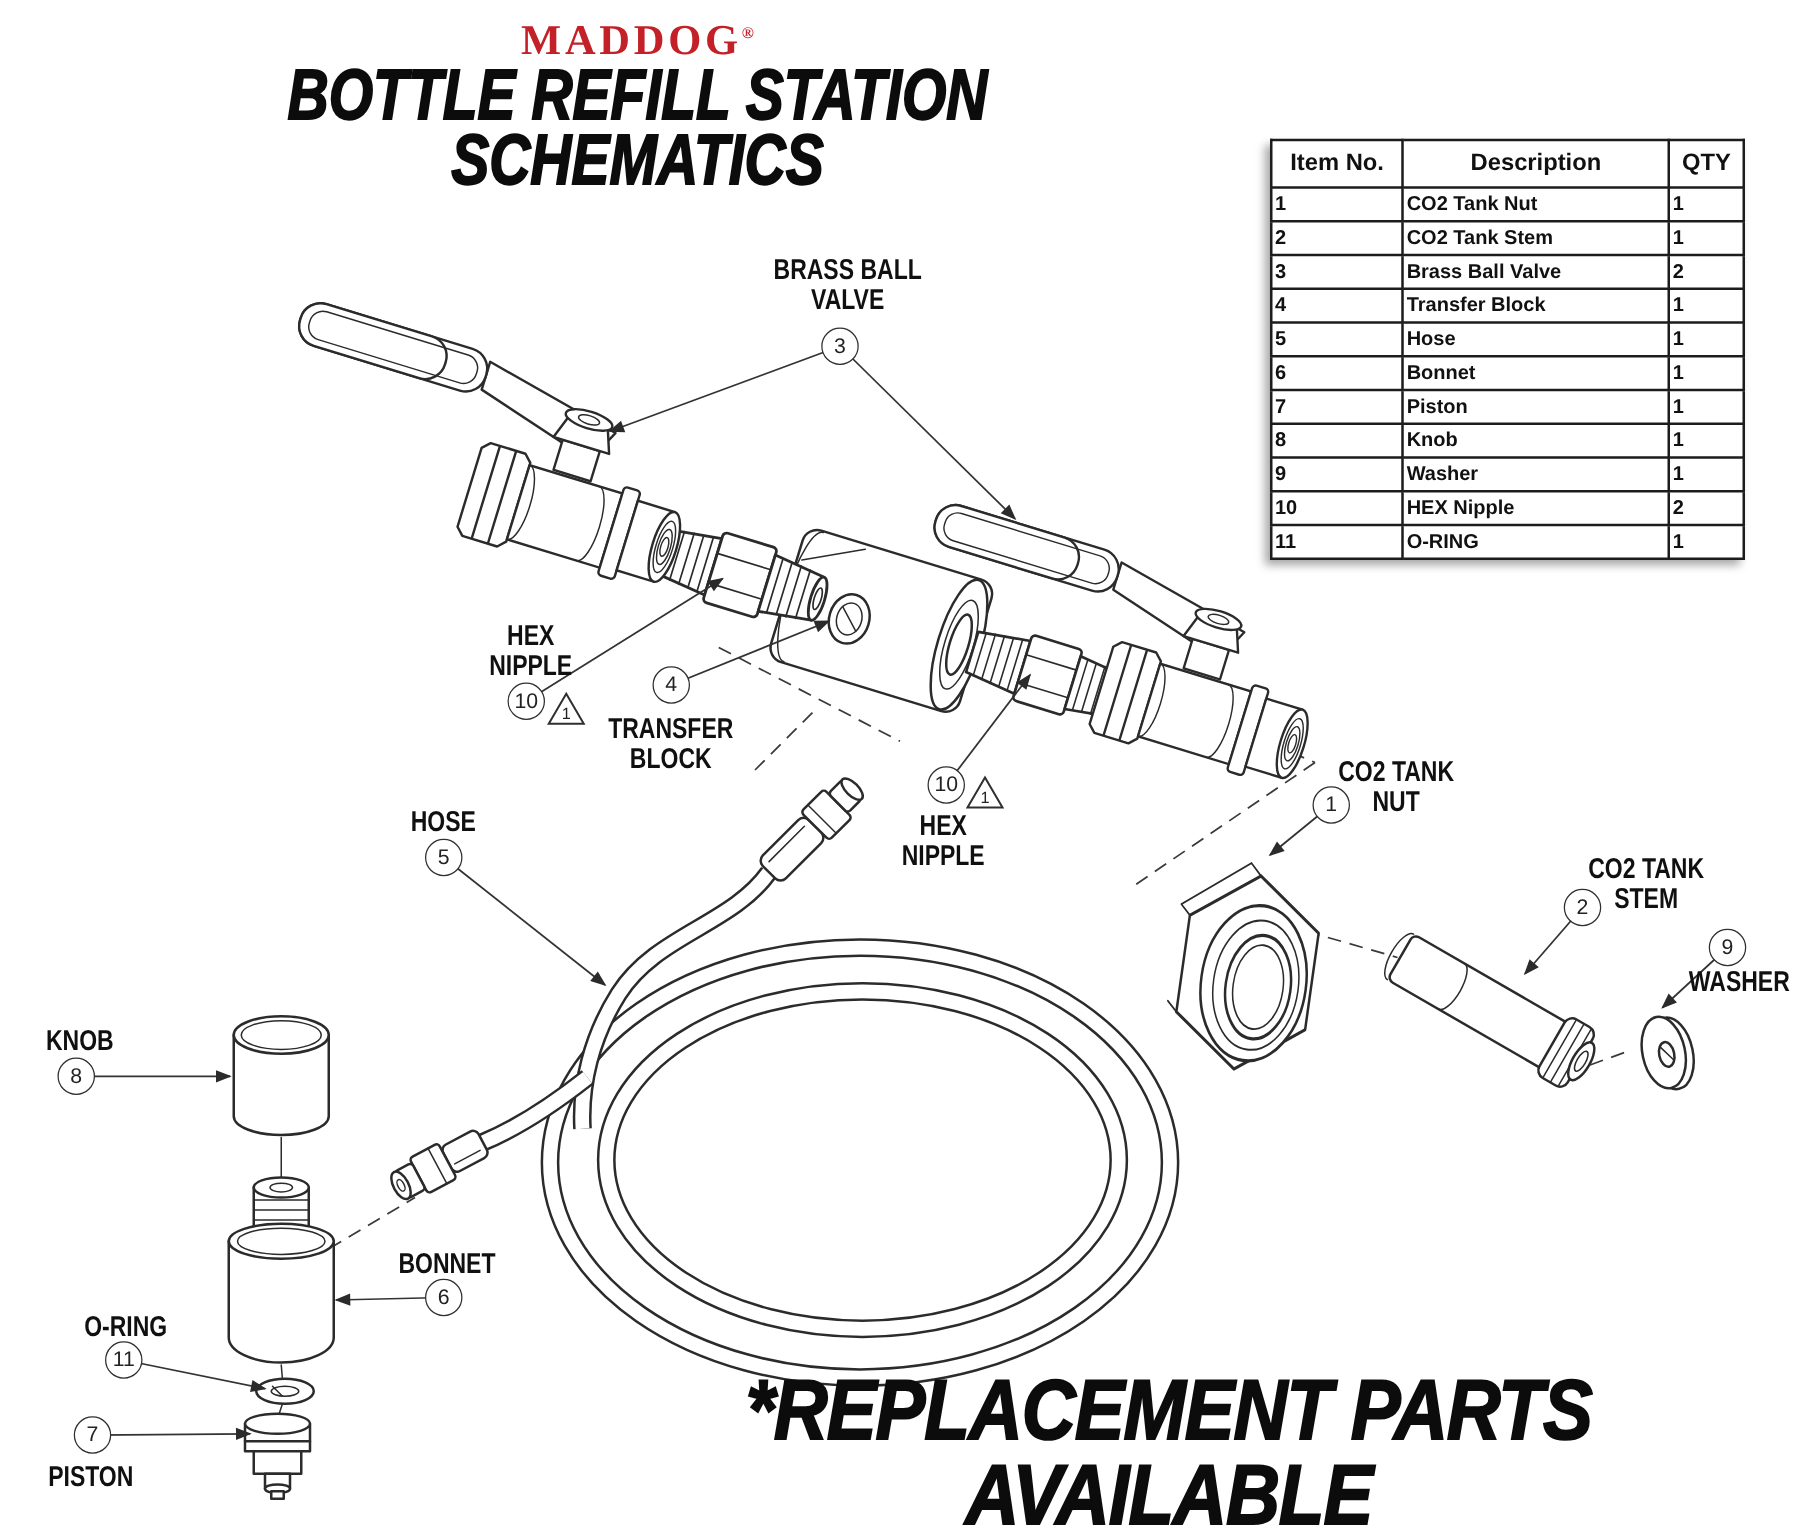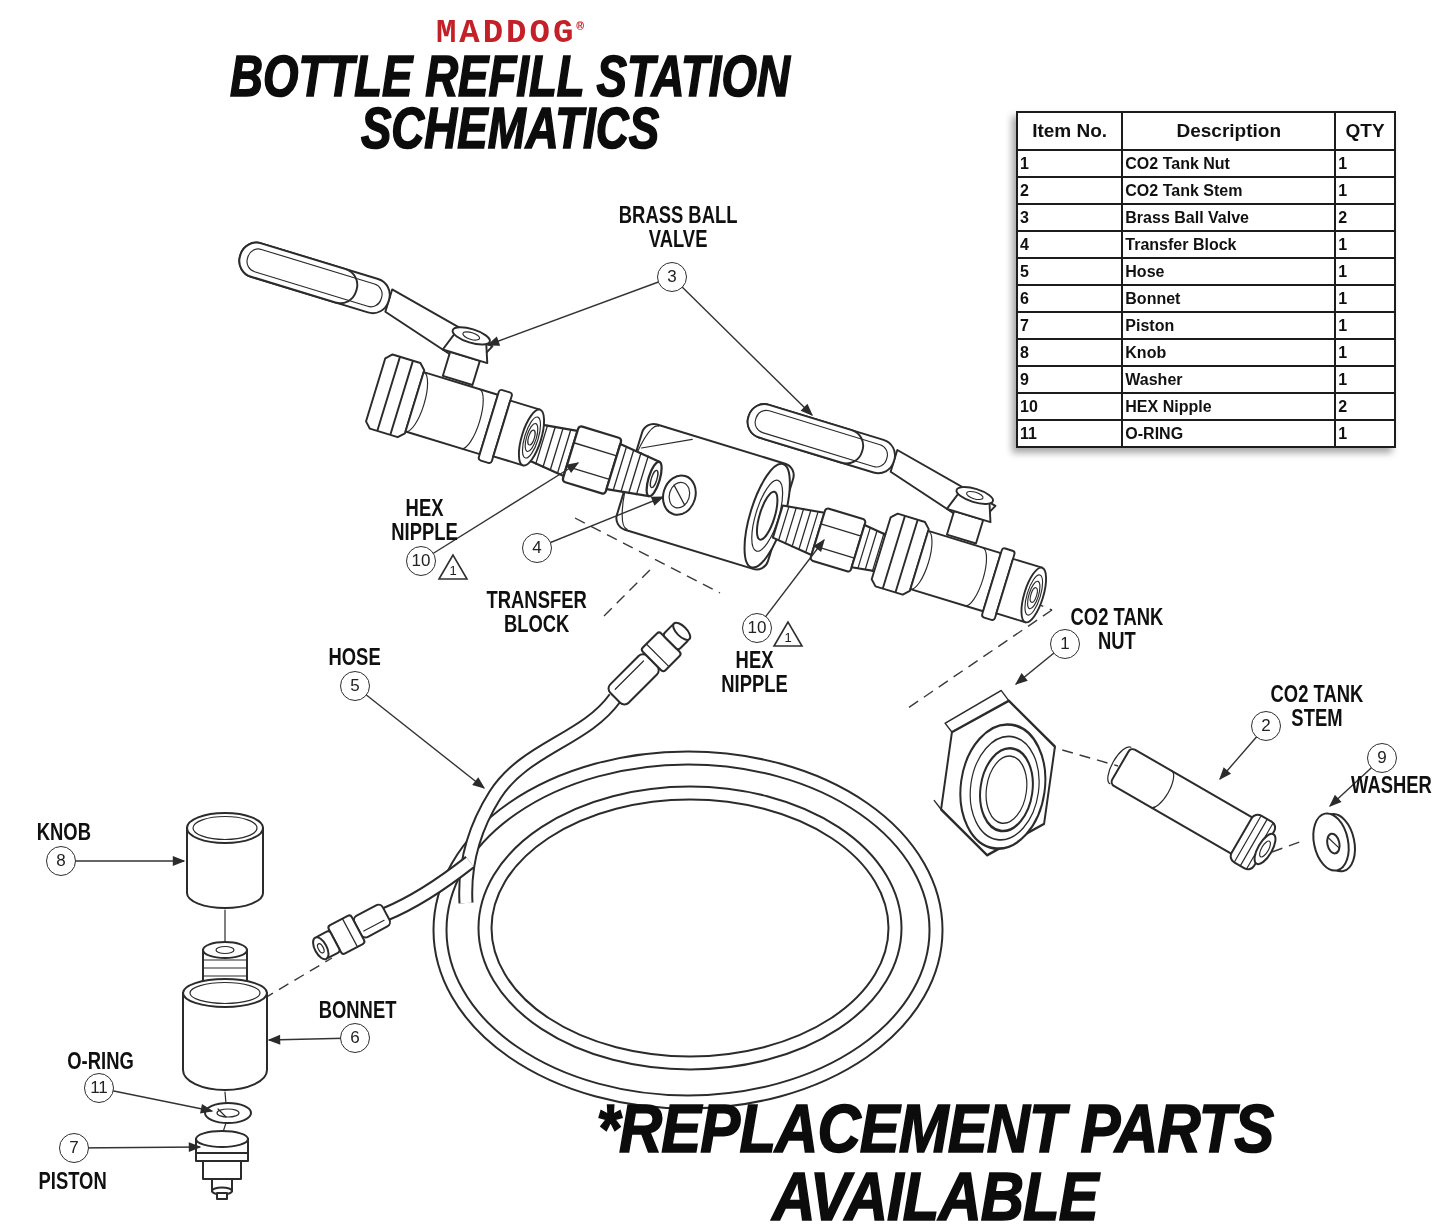--- a/index.html
+++ b/index.html
@@ -4,21 +4,21 @@
 <style>
   html,body{margin:0;padding:0;background:#fff;}
   .page{
     position:relative; width:1445px; height:1226px; background:#fff;
     font-family:"Liberation Sans", sans-serif; color:#141414; overflow:hidden;
   }
   .art{position:absolute; left:0; top:0; width:1445px; height:1226px;}
 
   
   .header{position:absolute; left:15px; top:8px; width:990px; text-align:center;}
-  .logo{font-family:Liberation Mono, monospace; font-weight:700; font-size:34px;
+  .logo{font-family:Liberation Serif, serif; font-weight:700; font-size:34px;
         letter-spacing:3px; line-height:1; padding-top:8px;}
   .logo .reg{font-size:13px; vertical-align:super; letter-spacing:0;}
   .title-line{font-weight:700; font-style:italic; font-size:57px; line-height:0.92;
         color:#0c0c0c; white-space:nowrap;}
   .cond{display:inline-block; transform:scaleX(0.80); transform-origin:50% 50%; white-space:pre-line;}
   .heavy{-webkit-text-stroke:1.6px currentColor;}
 
   
   .parts-table{position:absolute; left:1016px; top:111px; width:380px;
         border-collapse:collapse; background:#fff;
@@ -332,21 +332,21 @@
           <td>O-RING</td>
           <td>1</td>
         </tr>
       </tbody>
   </table>
 
   <div class="part-label" style="left:578px; top:203px; width:200px;"><span class="cond">BRASS BALL
 VALVE</span></div>
   <div class="part-label" style="left:345px; top:496px; width:160px;"><span class="cond">HEX
 NIPPLE</span></div>
-  <div class="part-label" style="left:447px; top:588px; width:180px;"><span class="cond">TRANSFER
+  <div class="part-label" style="left:447px; top:570px; width:180px;"><span class="cond">TRANSFER
 BLOCK</span></div>
   <div class="part-label" style="left:295px; top:645px; width:120px;"><span class="cond">HOSE</span></div>
   <div class="part-label" style="left:675px; top:648px; width:160px;"><span class="cond">HEX
 NIPPLE</span></div>
   <div class="part-label" style="left:1027px; top:605px; width:180px;"><span class="cond">CO2 TANK
 NUT</span></div>
   <div class="part-label" style="left:1227px; top:682px; width:180px;"><span class="cond">CO2 TANK
 STEM</span></div>
   <div class="part-label" style="left:1301px; top:773px; width:180px;"><span class="cond">WASHER</span></div>
   <div class="part-label" style="left:14px; top:820px; width:100px;"><span class="cond">KNOB</span></div>

